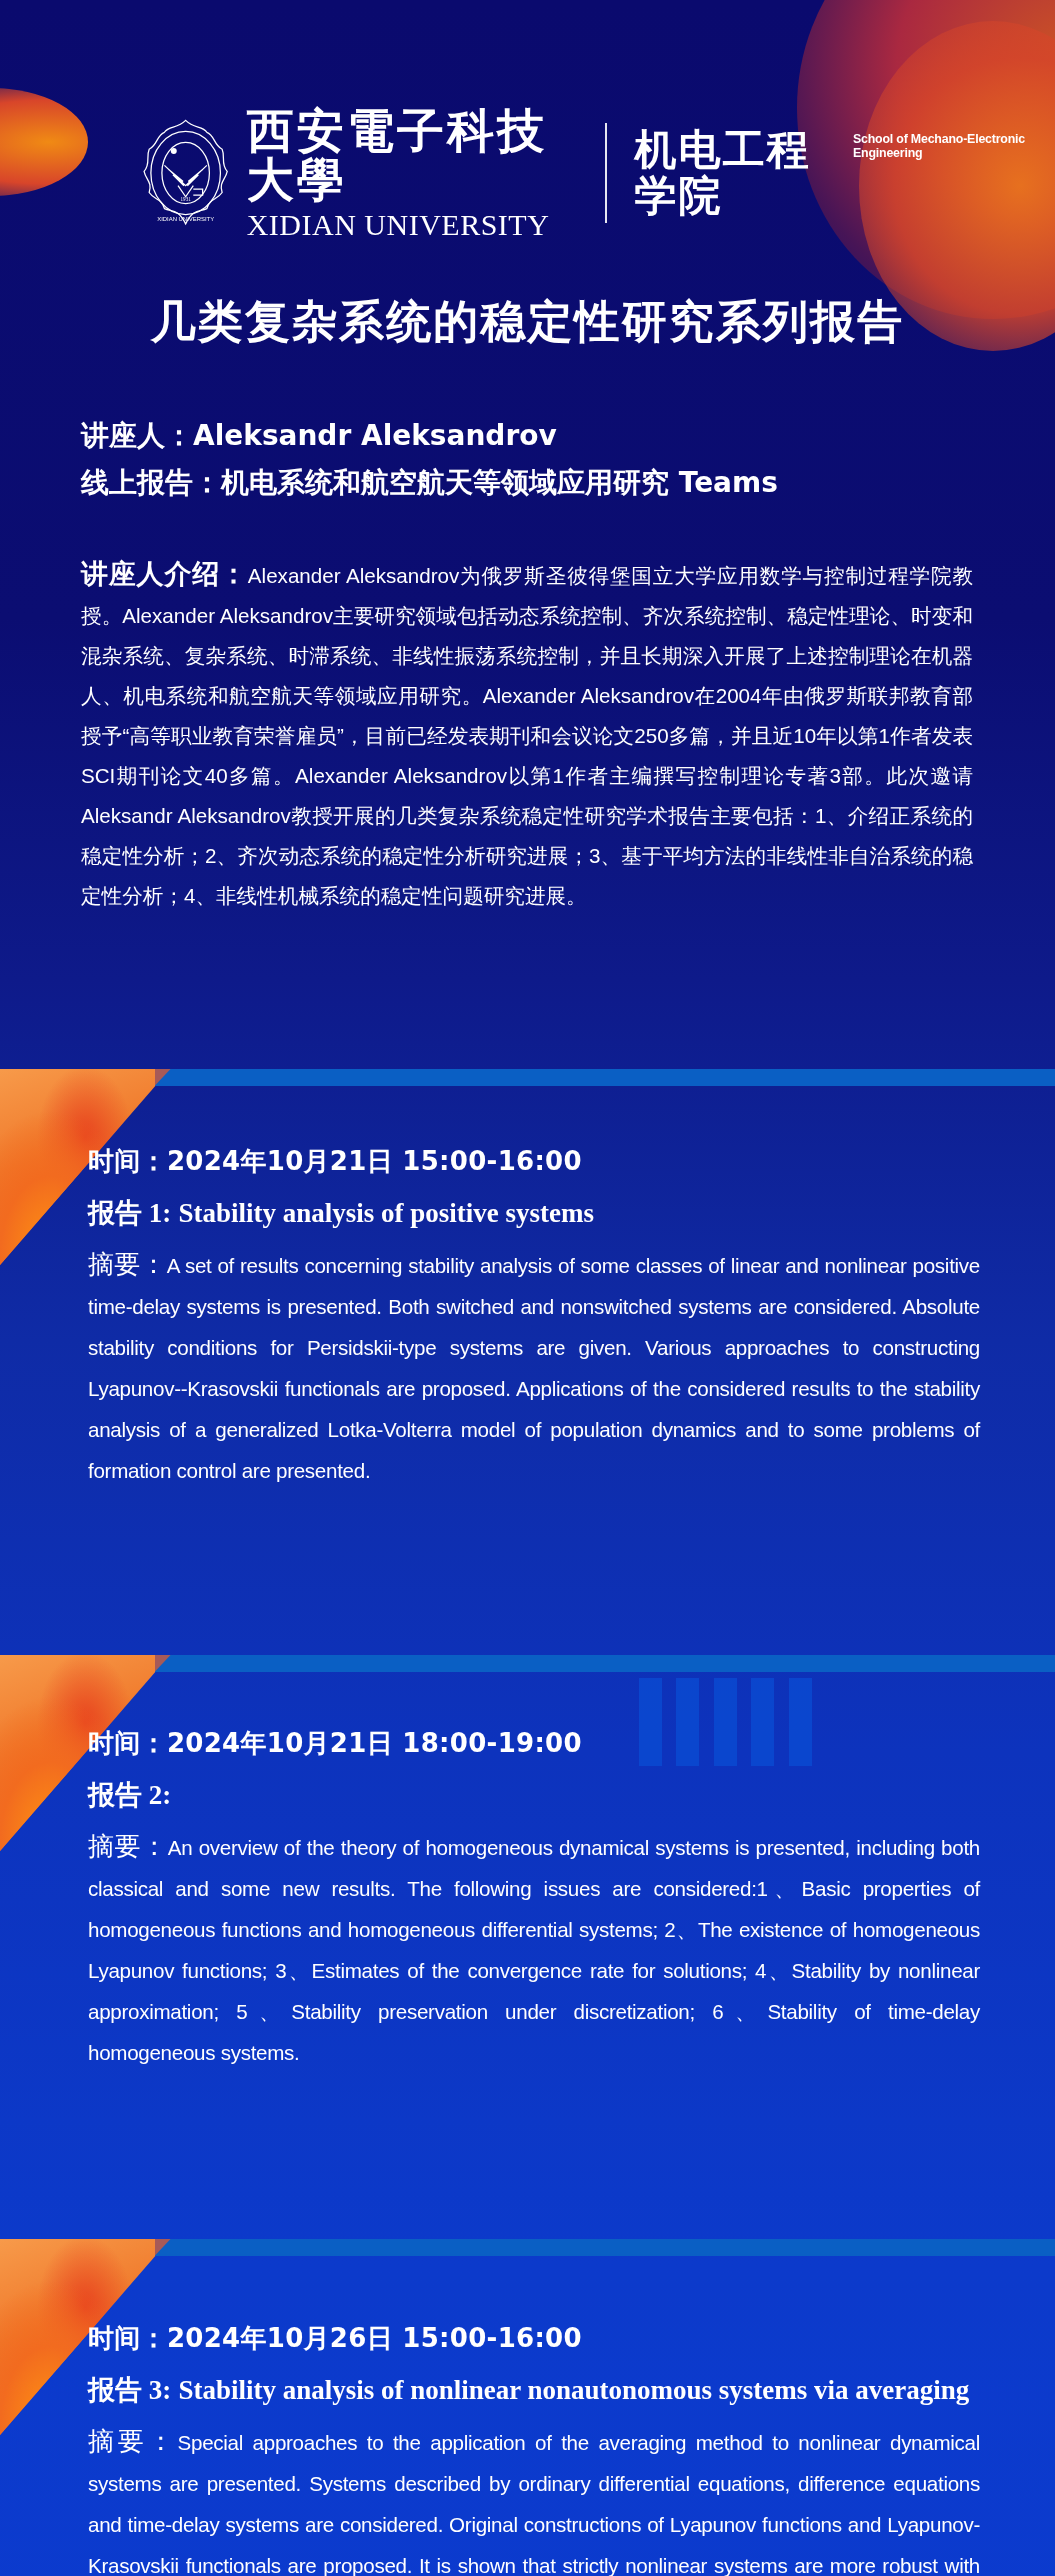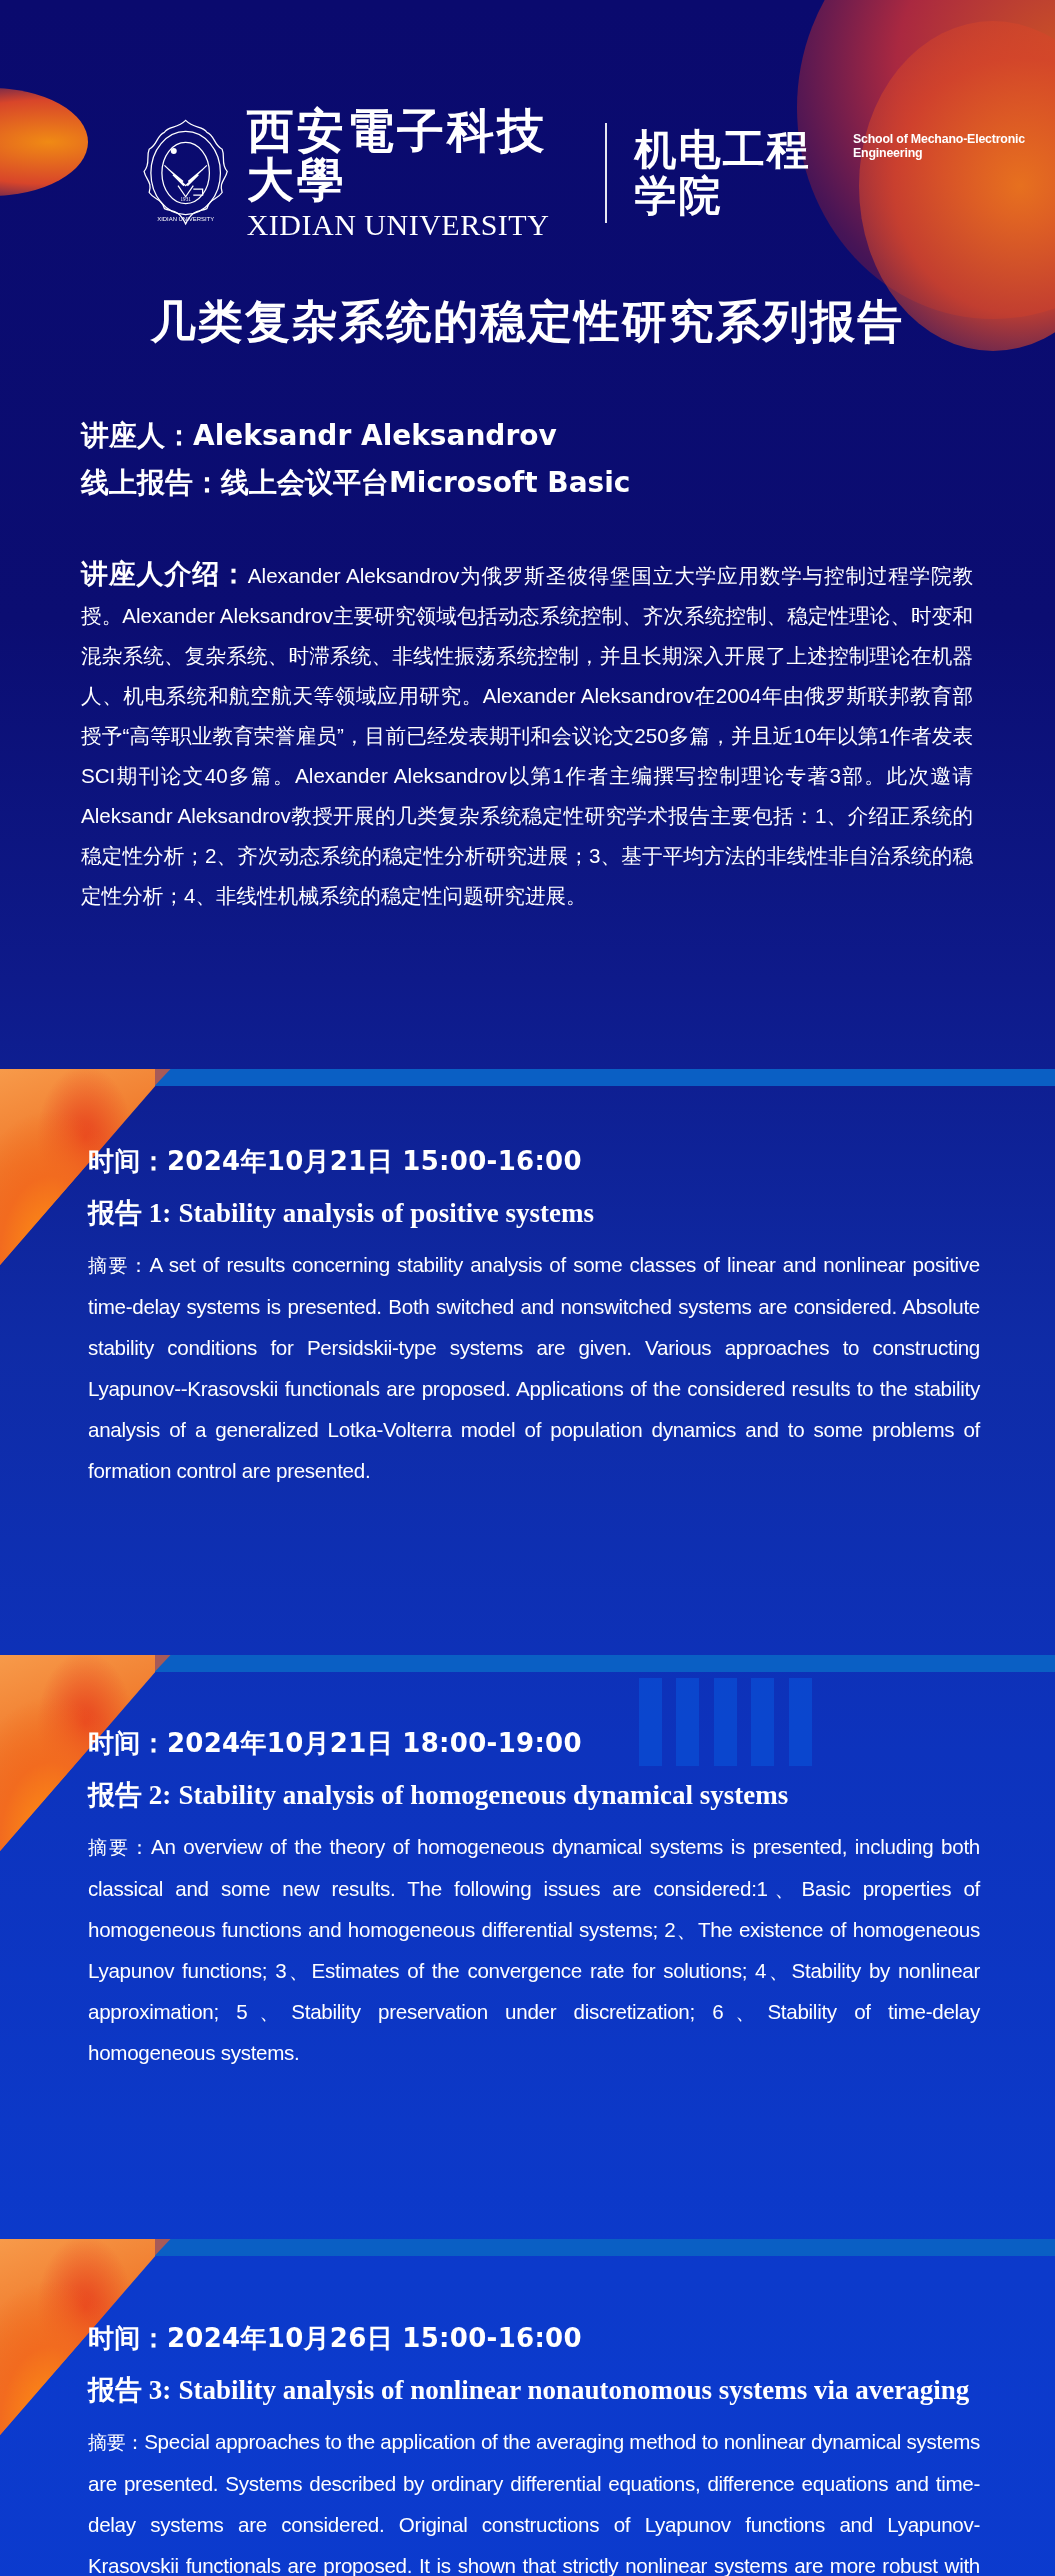--- a/index.html
+++ b/index.html
@@ -136,21 +136,21 @@
   .report .rtitle .num { white-space: nowrap; margin-right: 7.2px; }
   .report .rtitle .txt { flex: 1; }
   .report .abstract {
     margin-top: 3.1px;
     font-family: "Liberation Sans", sans-serif;
     font-size: 20.6px; line-height: 41px;
     text-align: justify;
     letter-spacing: -0.3px;
   }
   .report .abstract .abs-label {
-    font-family: "DejaVu Sans", sans-serif; font-size: 19px;
+    font-family: "DejaVu Sans", sans-serif; font-size: 26px;
   }
 </style>
 </head>
 <body>
 
 <div class="poster">
 
   <div class="blob blob-tr-1"></div>
   <div class="blob blob-tr-2"></div>
   <div class="blob blob-left"></div>
@@ -176,21 +176,21 @@
       <div class="school-en">School of Mechano-Electronic Engineering</div>
     </div>
   </div>
 
   <h1 class="main-title">几类复杂系统的稳定性研究系列报告</h1>
 
   <div class="meta meta-speaker">
     <span class="label">讲座人：</span><span>Aleksandr Aleksandrov</span>
   </div>
   <div class="meta meta-online">
-    <span class="label">线上报告：</span><span>线上会议平台Microsoft Basic</span>
+    <span class="label">线上报告：</span><span>机电系统和航空航天等领域应用研究 Teams</span>
   </div>
 
   <div class="bio">
     <span class="bio-label">讲座人介绍：</span><span>Alexander Aleksandrov为俄罗斯圣彼得堡国立大学应用数学与控制过程学院教授。Alexander Aleksandrov主要研究领域包括动态系统控制、齐次系统控制、稳定性理论、时变和混杂系统、复杂系统、时滞系统、非线性振荡系统控制，并且长期深入开展了上述控制理论在机器人、机电系统和航空航天等领域应用研究。Alexander Aleksandrov在2004年由俄罗斯联邦教育部授予“高等职业教育荣誉雇员”，目前已经发表期刊和会议论文250多篇，并且近10年以第1作者发表 SCI期刊论文40多篇。Alexander Aleksandrov以第1作者主编撰写控制理论专著3部。此次邀请Aleksandr Aleksandrov教授开展的几类复杂系统稳定性研究学术报告主要包括：1、介绍正系统的稳定性分析；2、齐次动态系统的稳定性分析研究进展；3、基于平均方法的非线性非自治系统的稳定性分析；4、非线性机械系统的稳定性问题研究进展。</span>
   </div>
 
   <div class="divider" style="top:1069px;">
     <div class="wedge"></div>
     <div class="stripe"></div>
     <div class="wedge-edge"></div>
@@ -219,21 +219,20 @@
         <span></span>
         <span></span>
     </div>
   </div>
   <div class="report" style="top:1723px;">
     <div class="time">
       <span>时间：</span><span>2024年10月21日 18:00-19:00</span>
     </div>
     <div class="rtitle">
       <span class="num">报告 2:</span>
-      <span class="txt">Stability analysis of homogeneous dynamical systems</span>
     </div>
     <div class="abstract">
       <span class="abs-label">摘要：</span><span>An overview of the theory of homogeneous dynamical systems is presented, including both classical and some new results. The following issues are considered:1、Basic properties of homogeneous functions and homogeneous differential systems; 2、The existence of homogeneous Lyapunov functions; 3、Estimates of the convergence rate for solutions; 4、Stability by nonlinear approximation; 5、Stability preservation under discretization; 6、Stability of time-delay homogeneous systems.</span>
     </div>
   </div>
 
   <div class="divider" style="top:2239px;">
     <div class="wedge"></div>
     <div class="stripe"></div>
     <div class="wedge-edge"></div>

